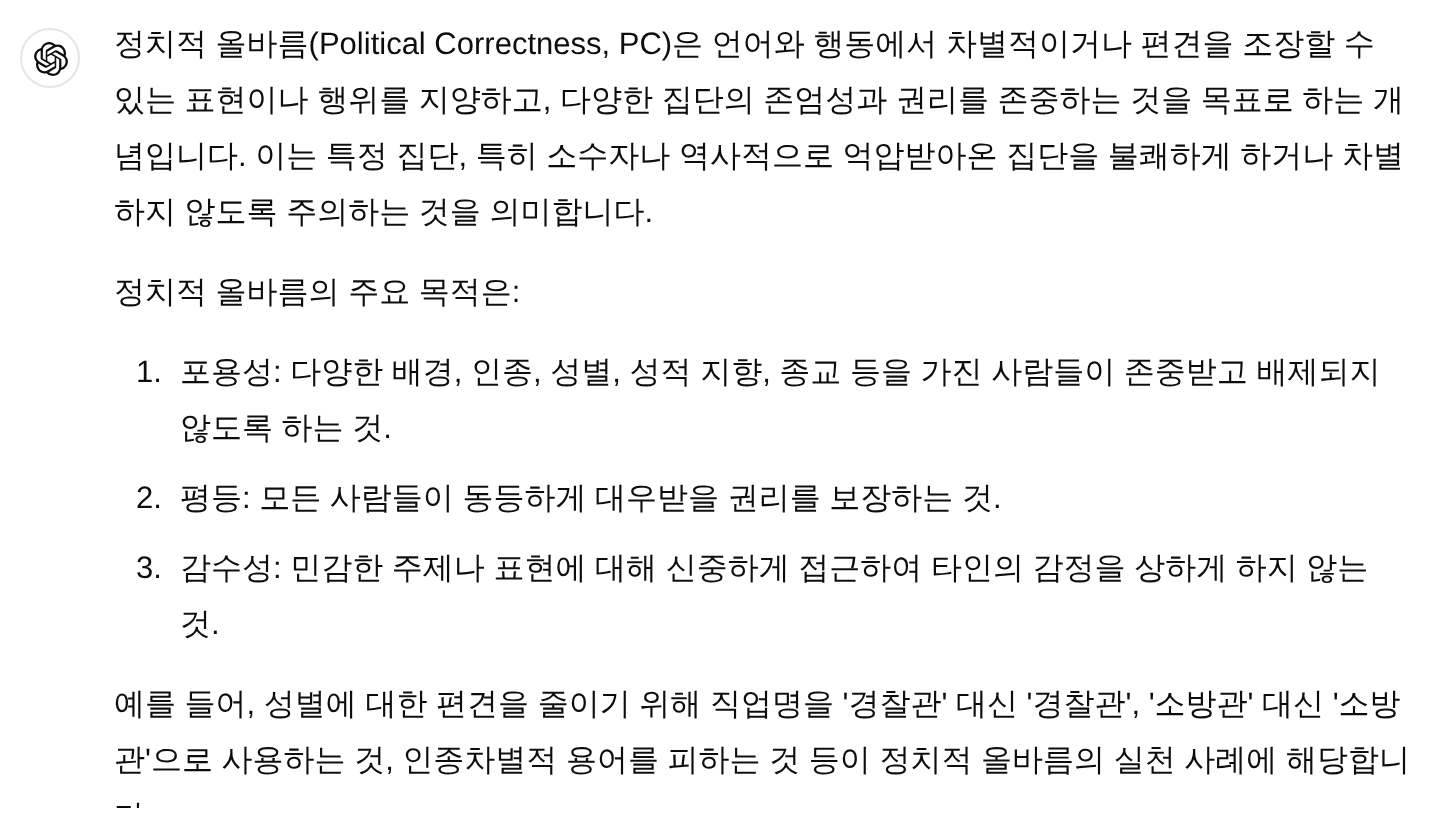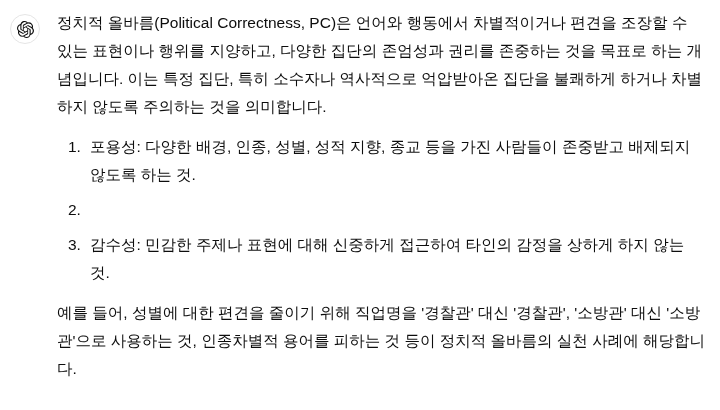--- a/index.html
+++ b/index.html
@@ -84,28 +84,30 @@
       <span>
         <svg viewBox="0 0 24 24" fill="#0d0d0d" xmlns="http://www.w3.org/2000/svg" aria-hidden="true">
           <path d="M22.2819 9.8211a5.9847 5.9847 0 0 0-.5157-4.9108 6.0462 6.0462 0 0 0-6.5098-2.9A6.0651 6.0651 0 0 0 4.9807 4.1818a5.9847 5.9847 0 0 0-3.9977 2.9 6.0462 6.0462 0 0 0 .7427 7.0966 5.98 5.98 0 0 0 .511 4.9107 6.051 6.051 0 0 0 6.5146 2.9001A5.9847 5.9847 0 0 0 13.2599 24a6.0557 6.0557 0 0 0 5.7718-4.2058 5.9894 5.9894 0 0 0 3.9977-2.9001 6.0557 6.0557 0 0 0-.7475-7.073zm-9.022 12.6081a4.4755 4.4755 0 0 1-2.8764-1.0408l.1419-.0804 4.7783-2.7582a.7948.7948 0 0 0 .3927-.6813v-6.7369l2.02 1.1686a.071.071 0 0 1 .038.052v5.5826a4.504 4.504 0 0 1-4.4945 4.4944zm-9.6607-4.1254a4.4708 4.4708 0 0 1-.5346-3.0137l.142.0852 4.783 2.7582a.7712.7712 0 0 0 .7806 0l5.8428-3.3685v2.3324a.0804.0804 0 0 1-.0332.0615L9.74 19.9502a4.4992 4.4992 0 0 1-6.1408-1.6464zM2.3408 7.8956a4.485 4.485 0 0 1 2.3655-1.9728V11.6a.7664.7664 0 0 0 .3879.6765l5.8144 3.3543-2.0201 1.1685a.0757.0757 0 0 1-.071 0l-4.8303-2.7865A4.504 4.504 0 0 1 2.3408 7.8956zm16.5963 3.8558L13.1038 8.364 15.1192 7.2a.0757.0757 0 0 1 .071 0l4.8303 2.7913a4.4944 4.4944 0 0 1-.6765 8.1042v-5.6772a.79.79 0 0 0-.407-.667zm2.0107-3.0231l-.142-.0852-4.7735-2.7818a.7759.7759 0 0 0-.7854 0L9.409 9.2297V6.8974a.0662.0662 0 0 1 .0284-.0615l4.8303-2.7866a4.4992 4.4992 0 0 1 6.6802 4.66zM8.3065 12.863l-2.02-1.1638a.0804.0804 0 0 1-.038-.0567V6.0742a4.4992 4.4992 0 0 1 7.3757-3.4537l-.142.0805L8.704 5.459a.7948.7948 0 0 0-.3927.6813zm1.0976-2.3654l2.602-1.4998 2.6069 1.4998v2.9994l-2.5974 1.4997-2.6067-1.4997z"></path>
         </svg>
       </span>
     </div>
 
     <div class="content">
       <p>정치적 올바름(Political Correctness, PC)은 언어와 행동에서 차별적이거나 편견을 조장할 수 있는 표현이나 행위를 지양하고, 다양한 집단의 존엄성과 권리를 존중하는 것을 목표로 하는 개념입니다. 이는 특정 집단, 특히 소수자나 역사적으로 억압받아온 집단을 불쾌하게 하거나 차별하지 않도록 주의하는 것을 의미합니다.</p>
 
+      <p>정치적 올바름의 주요 목적은:</p>
 
       <ol class="goals">
         <li class="goal">
           <span class="goal-num">1.</span>
           <span class="goal-body"><span class="goal-term">포용성</span><span>: 다양한 배경, 인종, 성별, 성적 지향, 종교 등을 가진 사람들이 존중받고 배제되지 않도록 하는 것.</span></span>
         </li>
         <li class="goal">
           <span class="goal-num">2.</span>
+          <span class="goal-body"><span class="goal-term">평등</span><span>: 모든 사람들이 동등하게 대우받을 권리를 보장하는 것.</span></span>
         </li>
         <li class="goal">
           <span class="goal-num">3.</span>
           <span class="goal-body"><span class="goal-term">감수성</span><span>: 민감한 주제나 표현에 대해 신중하게 접근하여 타인의 감정을 상하게 하지 않는 것.</span></span>
         </li>
       </ol>
 
       <p>예를 들어, 성별에 대한 편견을 줄이기 위해 직업명을 '경찰관' 대신 '경찰관', '소방관' 대신 '소방관'으로 사용하는 것, 인종차별적 용어를 피하는 것 등이 정치적 올바름의 실천 사례에 해당합니다.</p>
 
     </div>

